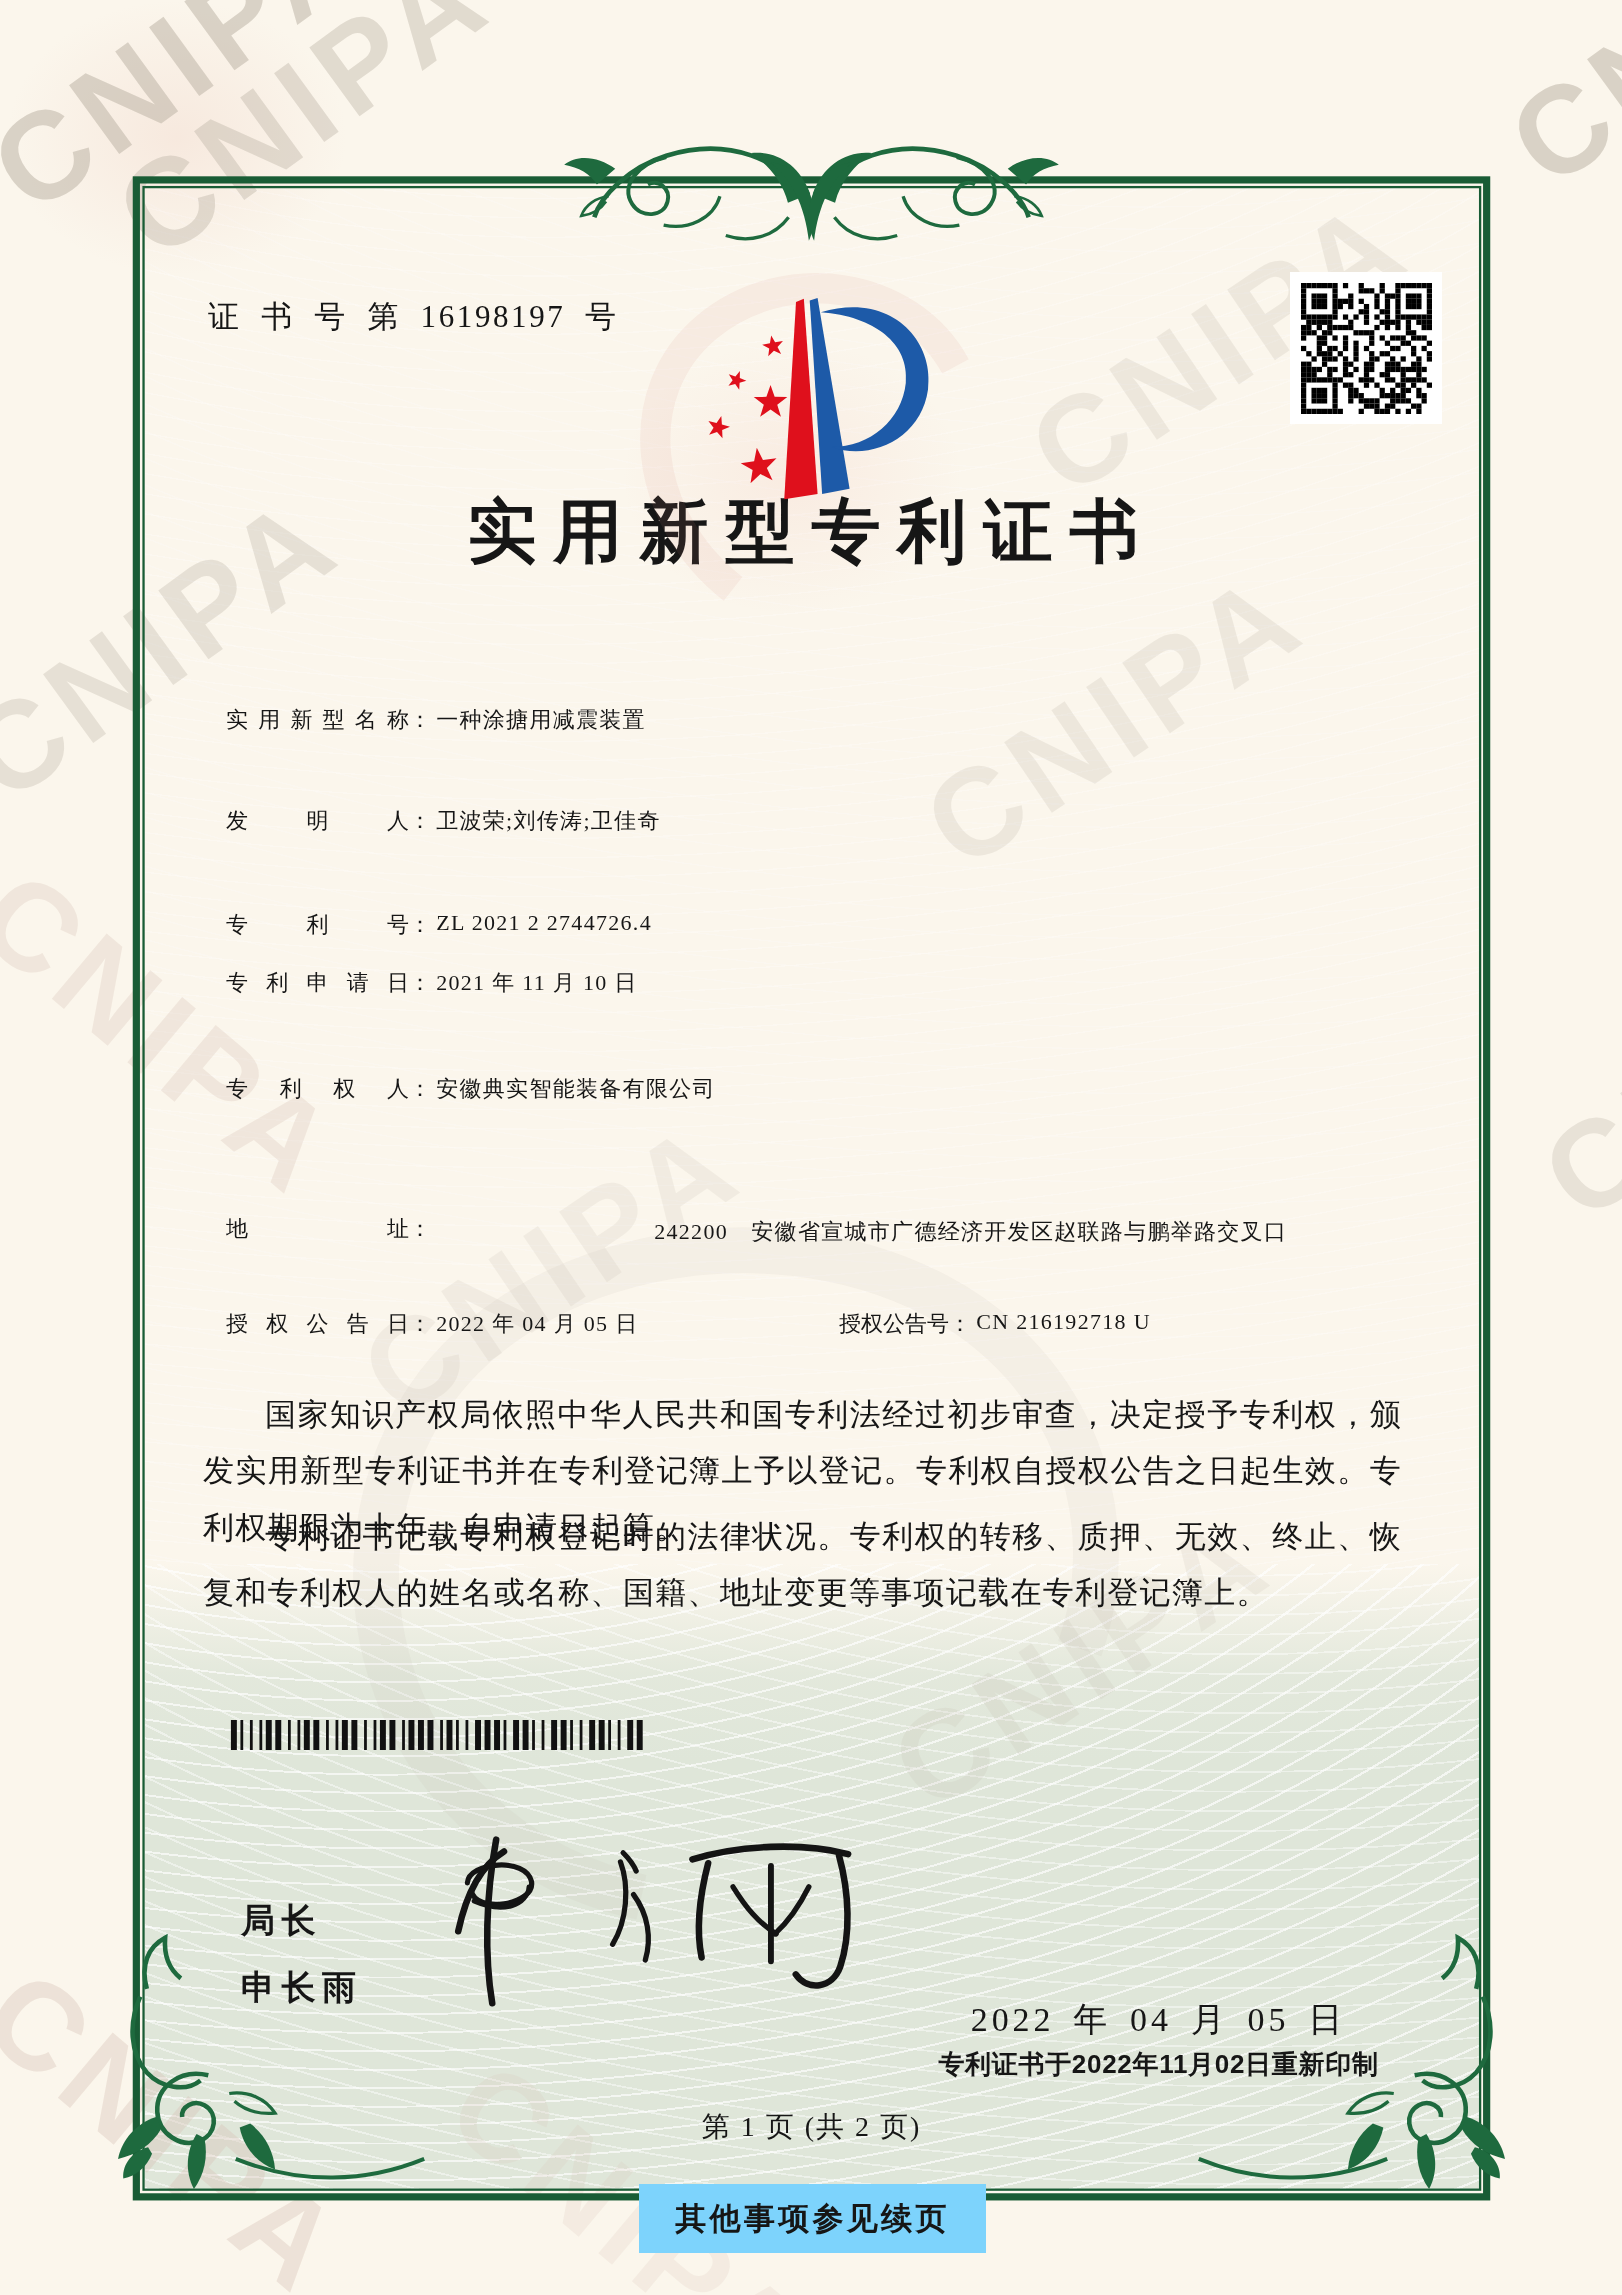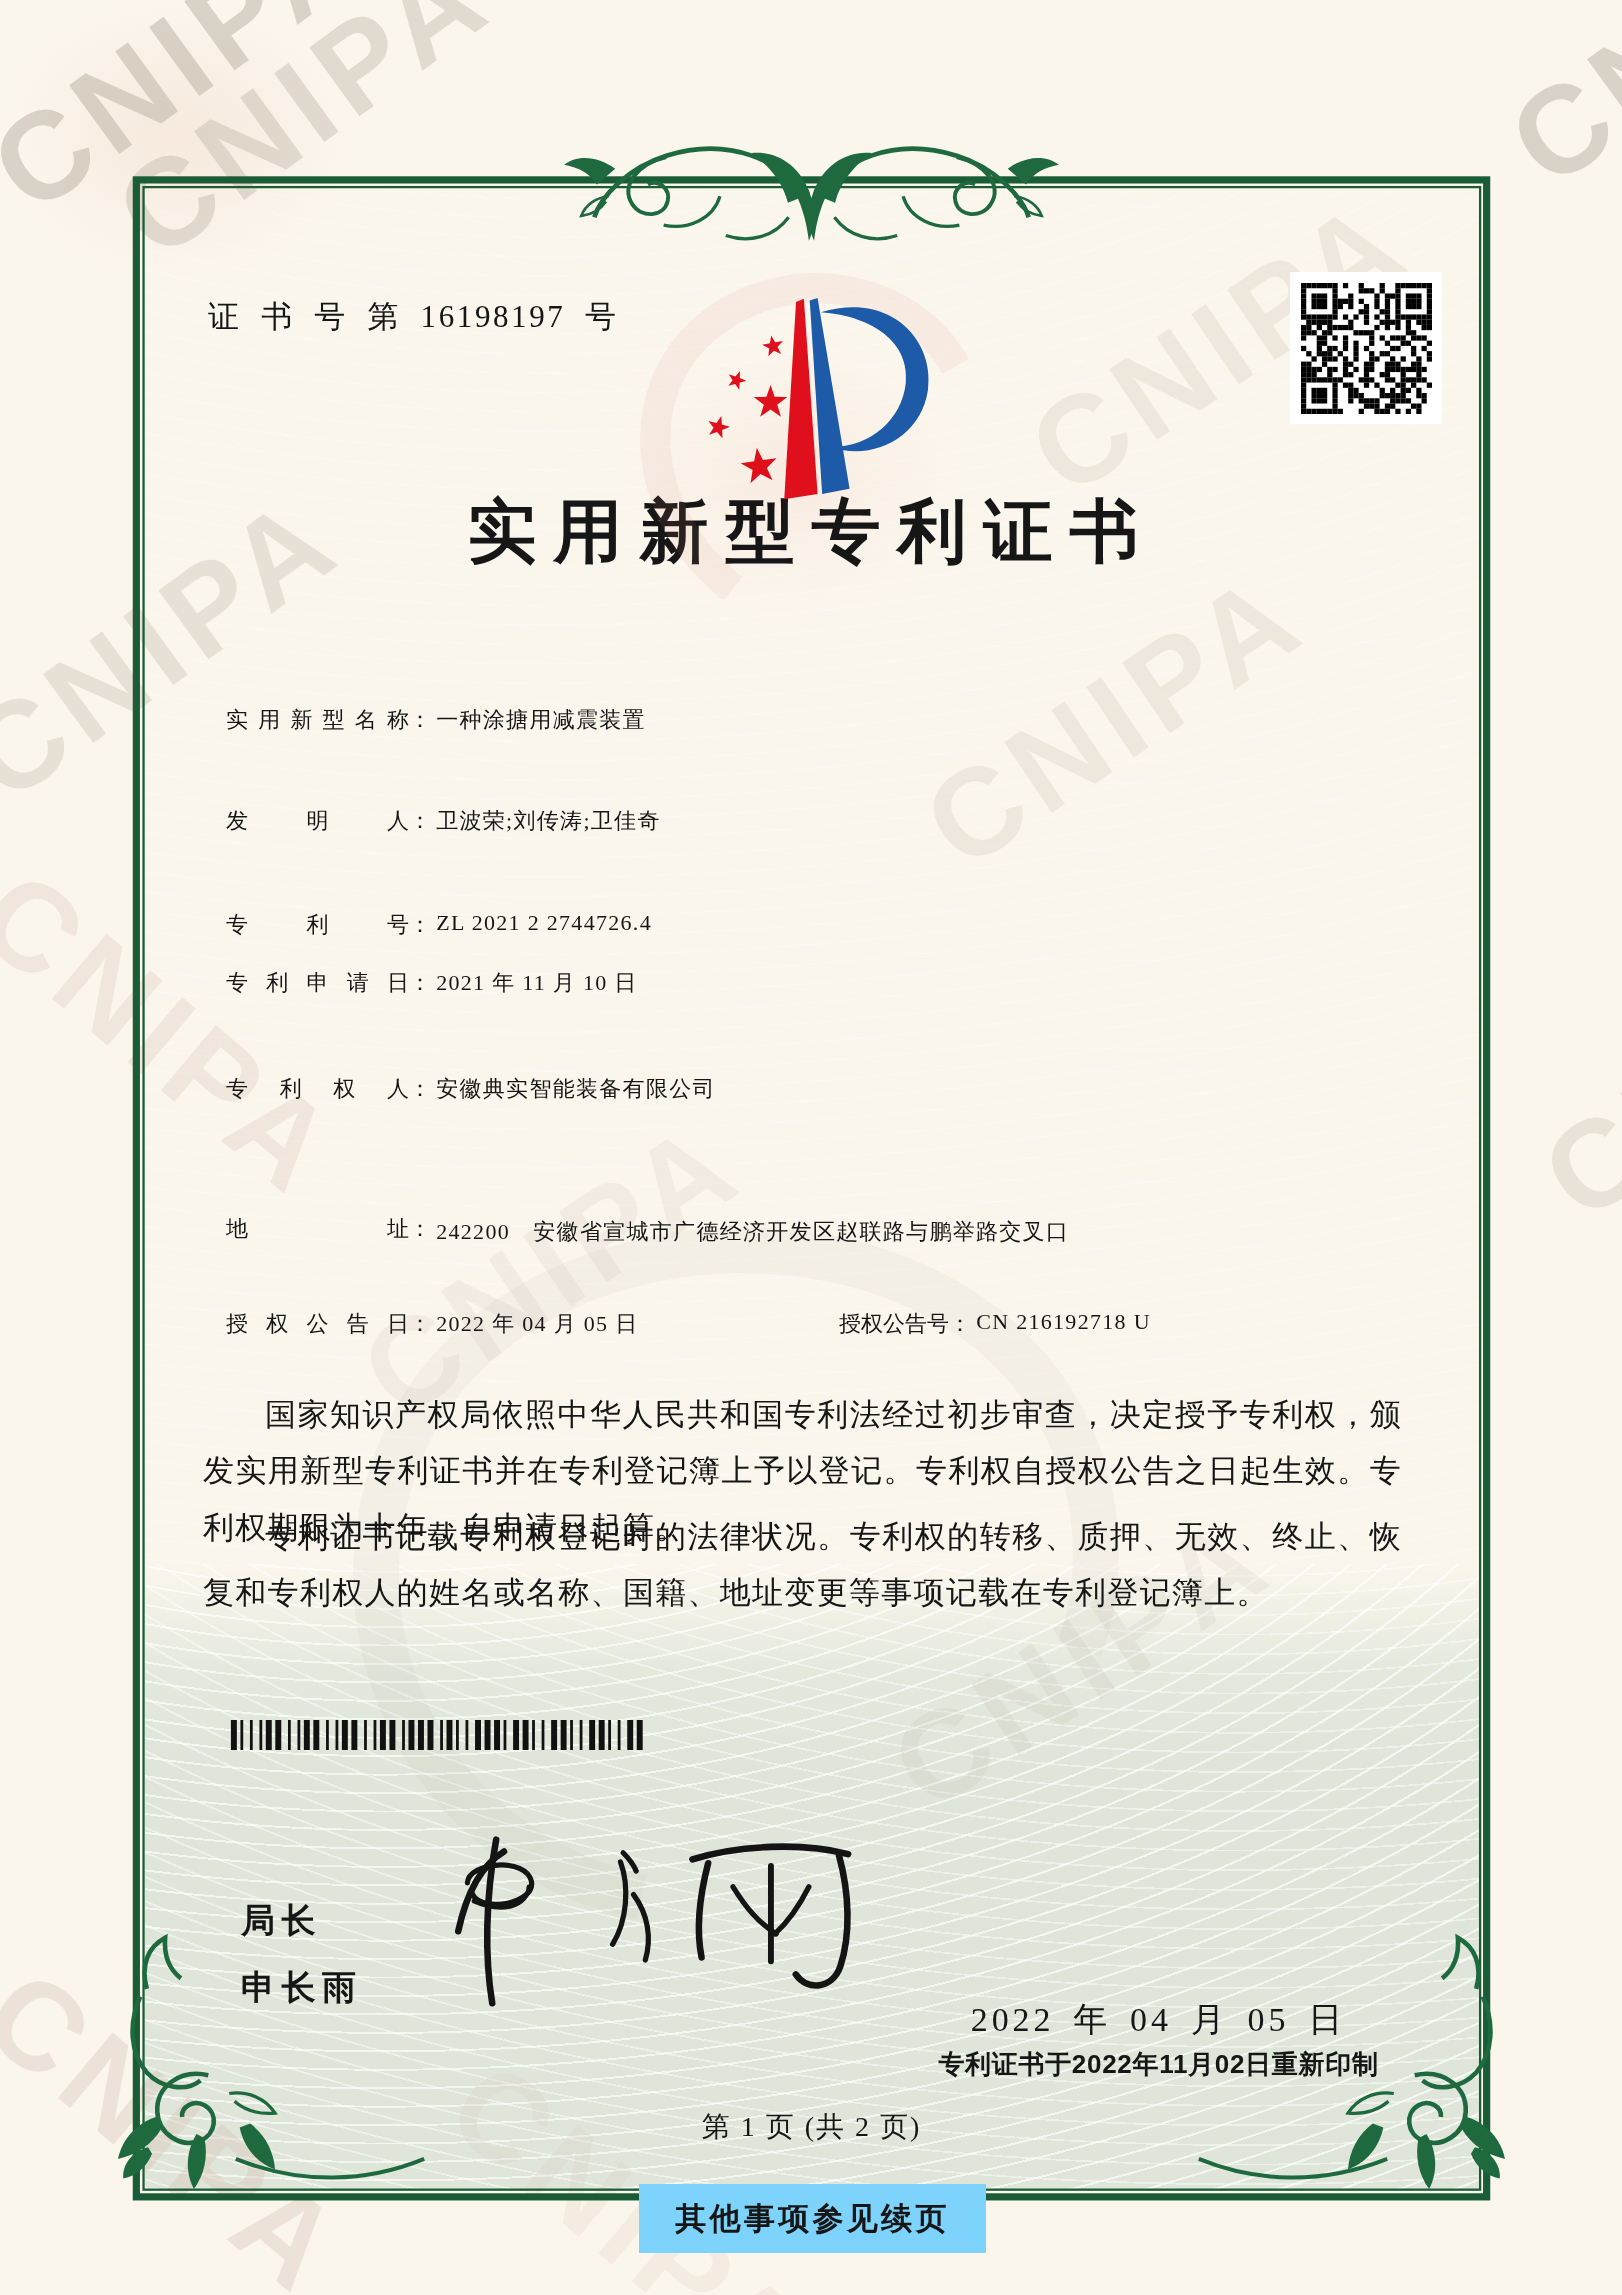--- a/index.html
+++ b/index.html
@@ -27,21 +27,21 @@
   .orn-s{fill:none;stroke:var(--orn,#1e6a3e);}
   .orn-f{fill:var(--orn,#1e6a3e);stroke:none;}
   
   .content{z-index:5;}
   #cert-no{left:208px;top:296px;font-size:31px;letter-spacing:2.6px;word-spacing:9.2px;}
   #title{left:0;top:486px;width:1623px;text-align:center;font-size:69px;font-weight:bold;
          letter-spacing:17px;font-family:Liberation Serif, serif;}
   .field{position:absolute;left:226px;display:flex;align-items:flex-start;font-size:22px;z-index:5;}
   .flabel{display:inline-block;width:183px;text-align:justify;text-align-last:justify;}
   .fcolon{display:inline-block;margin-right:5.2px;}
-  .fvalue{display:inline-block;max-width:982px;letter-spacing:1.3px;}
+  .fvalue{display:inline-block;max-width:982px;letter-spacing:1.3px;text-align:right;}
   .addr .fvalue{width:851px;line-height:1.62;}
   .para{position:absolute;left:203px;width:1199px;font-size:31px;line-height:1.82;
         text-indent:2em;letter-spacing:1.3px;text-align:justify;z-index:5;}
   #signer-title,#signer-name{left:241px;font-family:"Liberation Sans","DejaVu Sans",sans-serif;
         font-weight:bold;font-size:34px;letter-spacing:6.5px;z-index:5;margin-top:36px;}
   #grant-date{left:936px;top:1997px;width:445px;text-align:center;font-size:34px;
         letter-spacing:3.9px;word-spacing:6.5px;z-index:5;}
   #reprint{left:910px;top:2047px;width:497px;text-align:center;z-index:5;
         font-family:"Liberation Sans","DejaVu Sans",sans-serif;font-weight:bold;font-size:26px;letter-spacing:0.7px;}
   #pageinfo{left:0;top:2108px;width:1623px;text-align:center;font-size:28px;letter-spacing:2px;z-index:5;}

